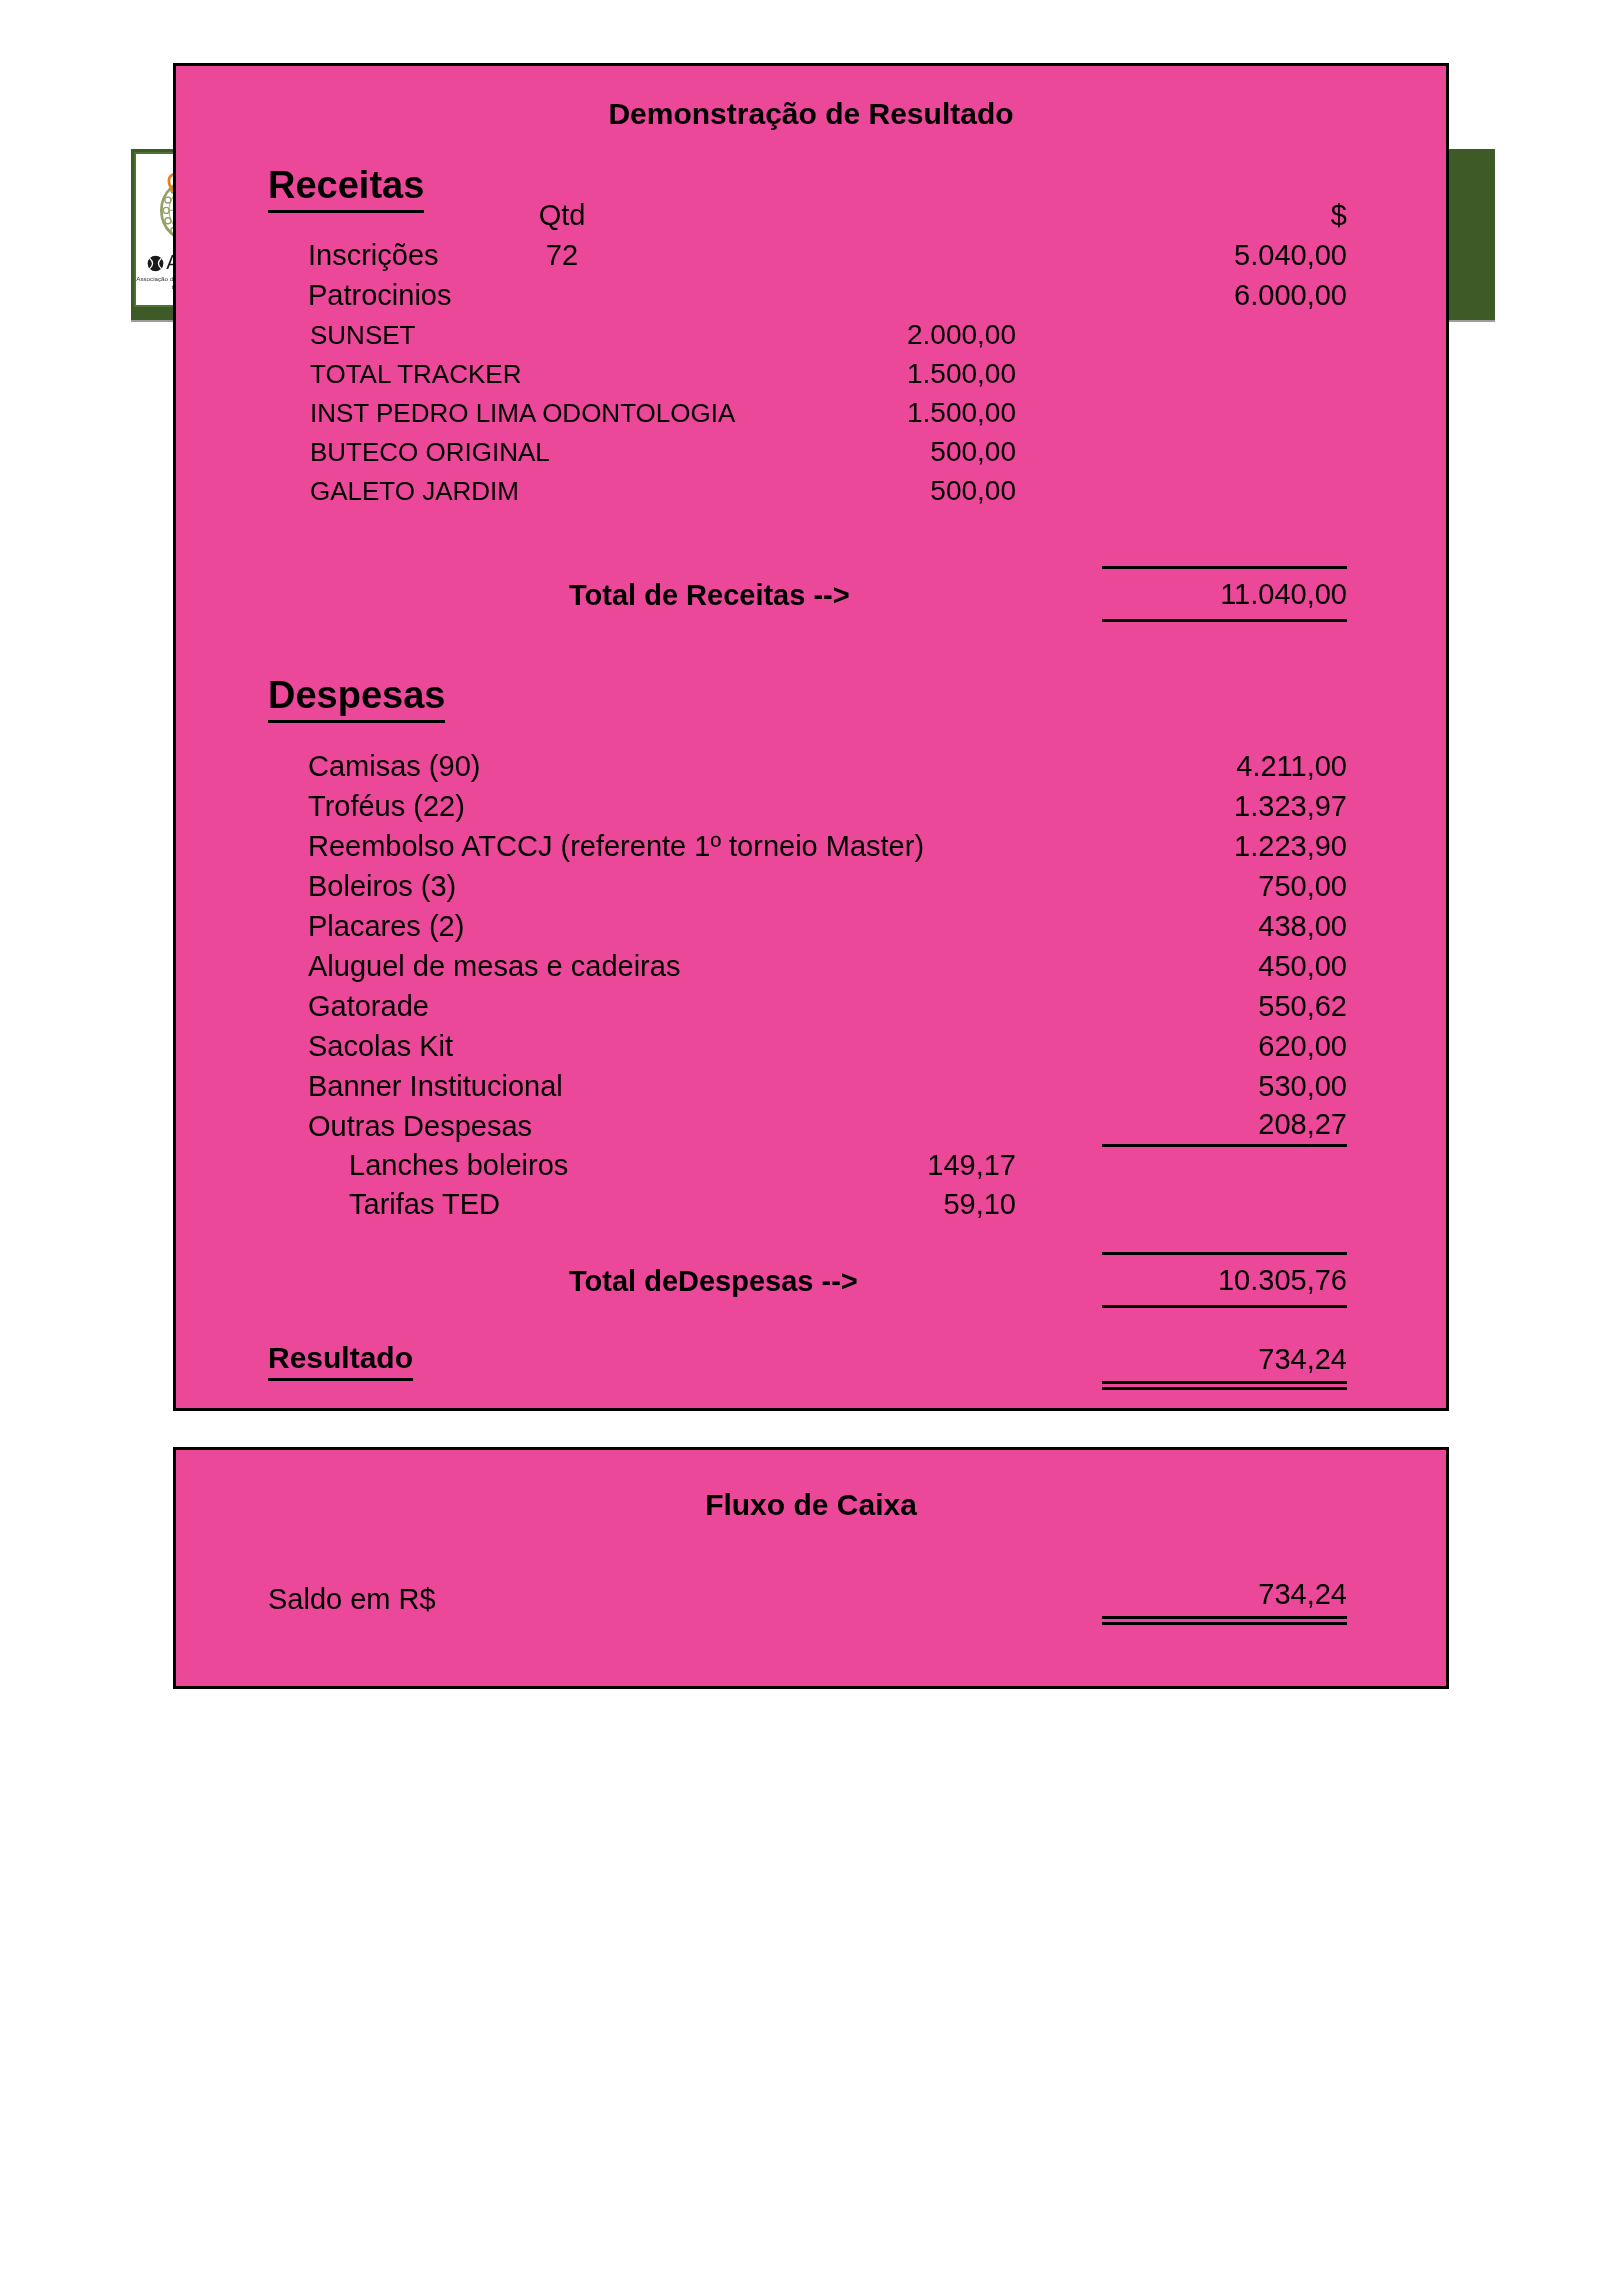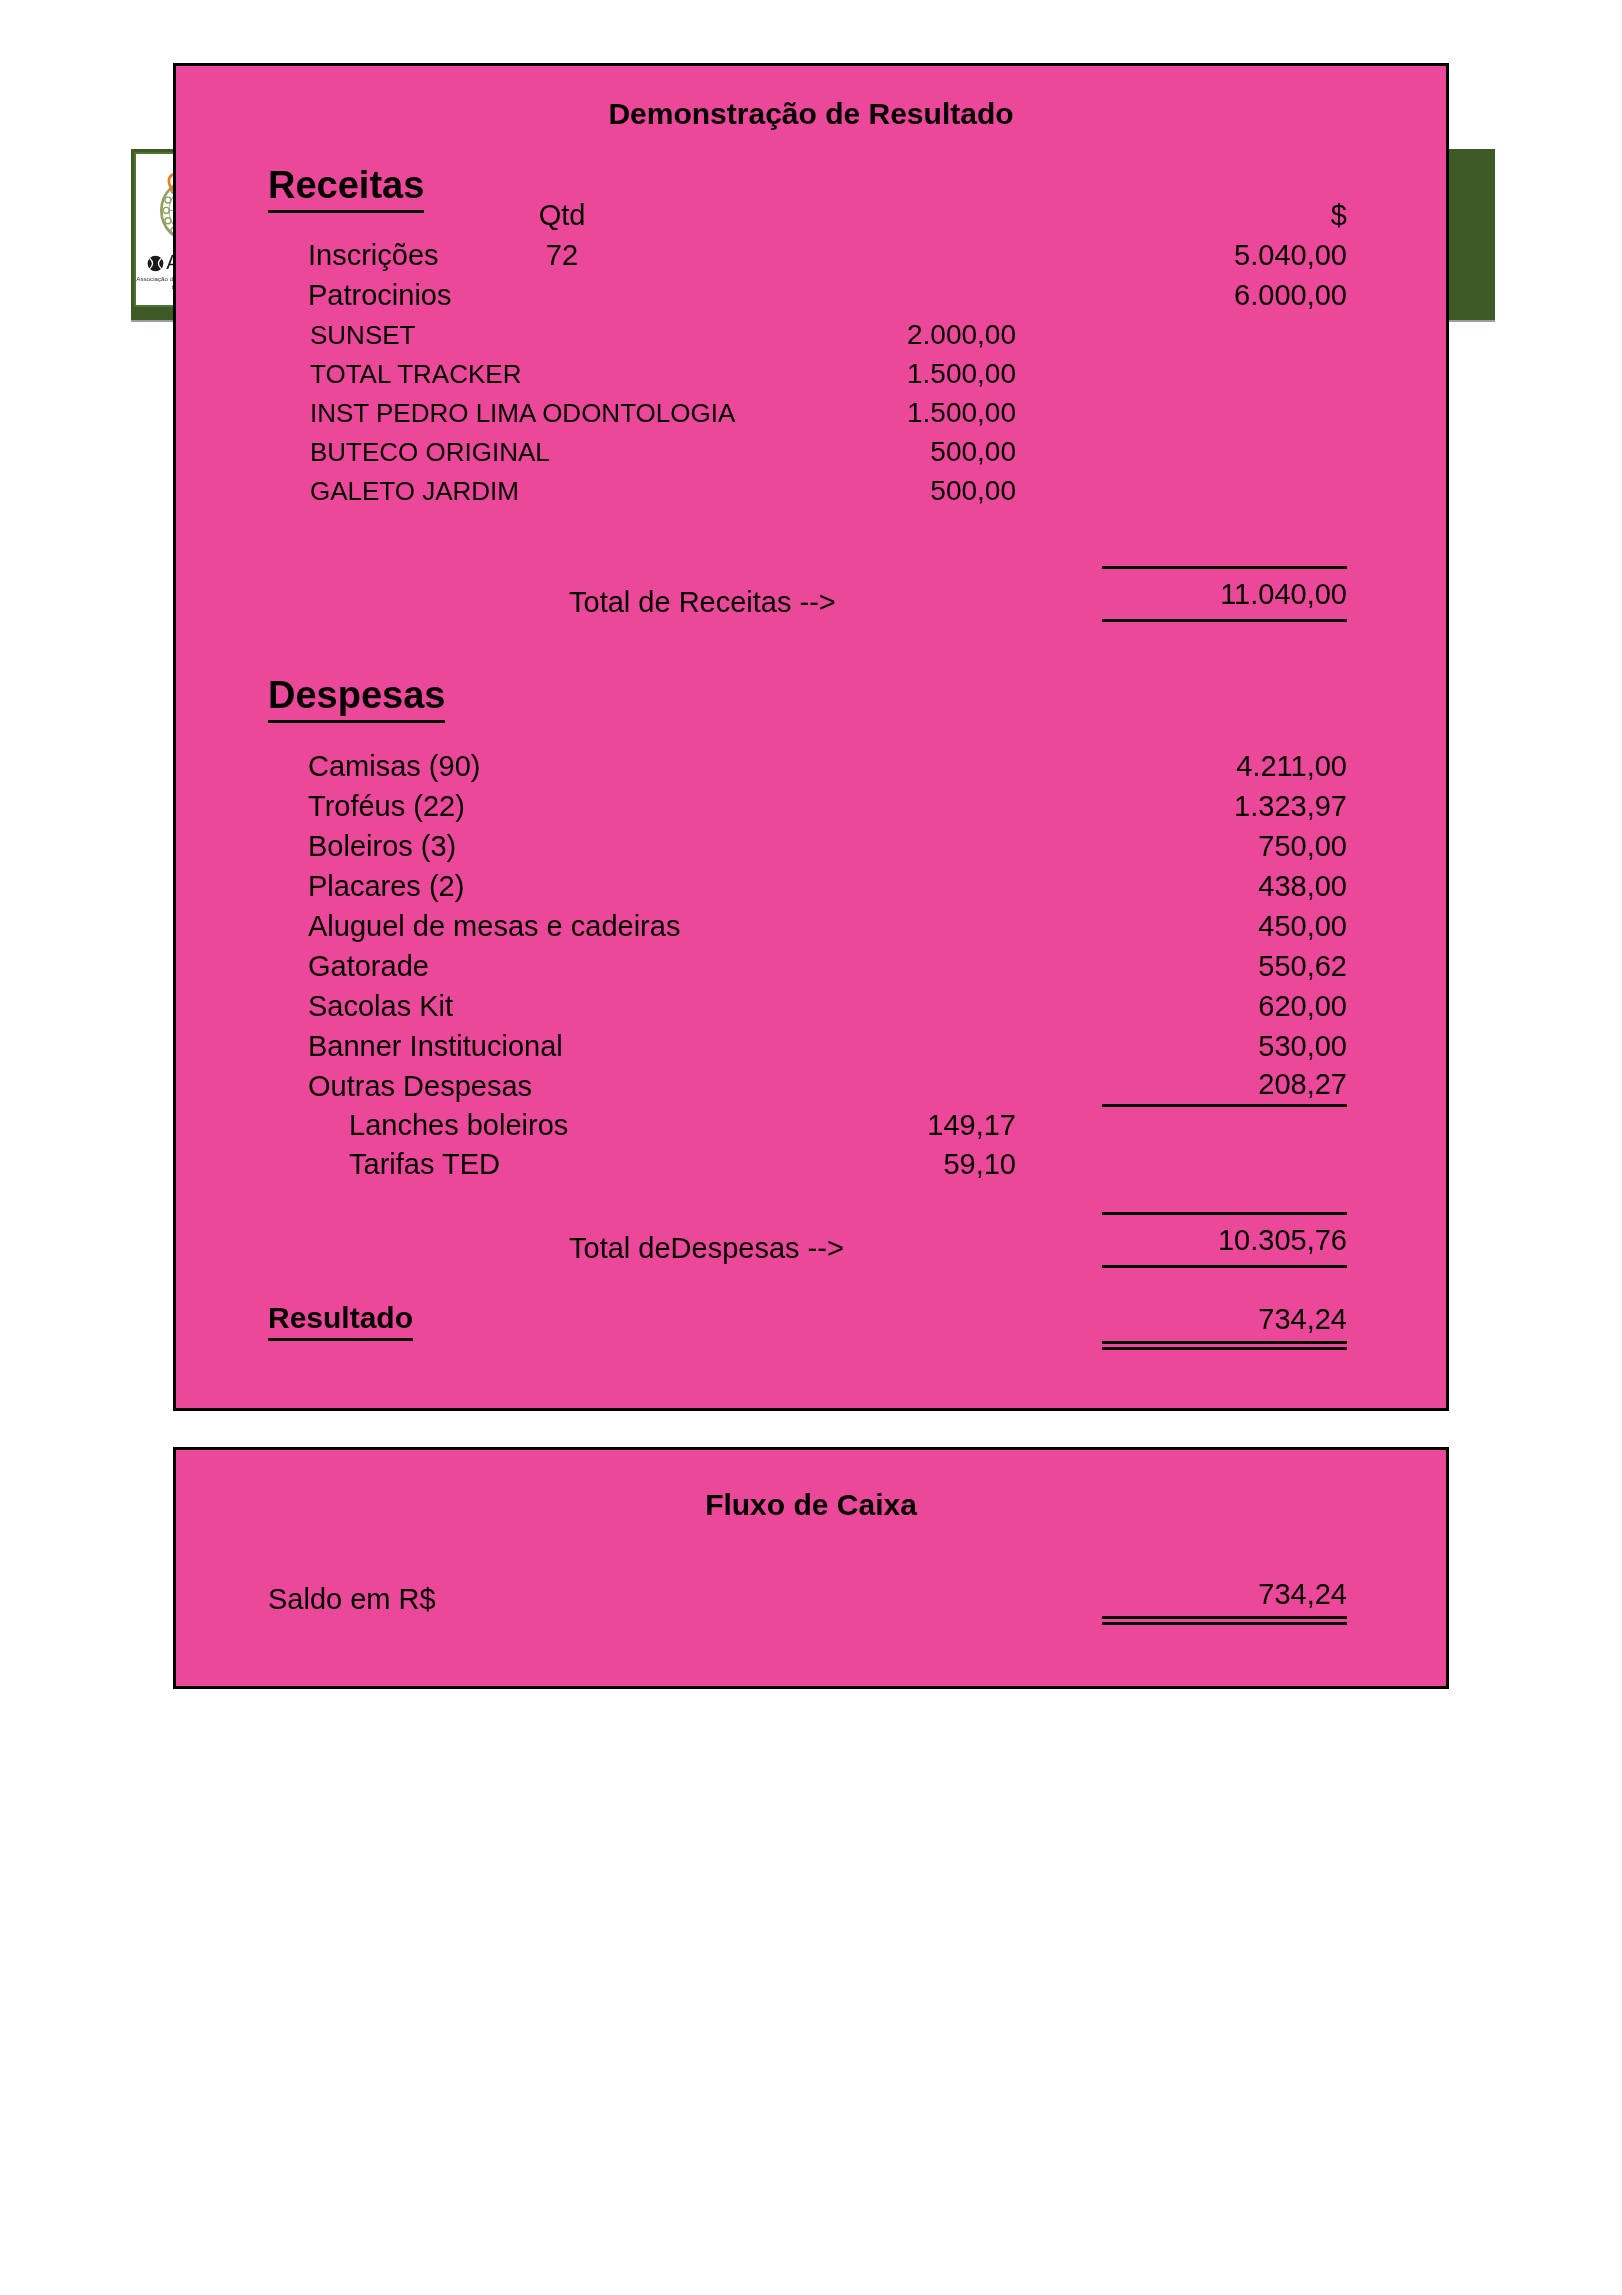--- a/index.html
+++ b/index.html
@@ -57,21 +57,21 @@
   .sub .c-label{left:173px;}
   .c-qtd{position:absolute;left:288px;width:196px;text-align:center;bottom:5.2px;}
   .c-mid{position:absolute;left:589px;width:251px;text-align:right;bottom:5.2px;}
   .sponsor .c-mid{font-size:28px;}
   .c-val{position:absolute;left:926px;width:245px;text-align:right;bottom:5.2px;}
   .c-val.rule-under{border-bottom:3.3px solid #000;padding-bottom:2.6px;bottom:1.3px;}
   .spacer57{height:37px;}
   
   .total-row{position:relative;height:56px;margin-top:54px;font-size:29px;}
   .total-row.t2{margin-top:26px;}
-  .total-label{position:absolute;left:393px;bottom:3px;white-space:nowrap;}
+  .total-label{position:absolute;left:393px;bottom:10px;white-space:nowrap;font-weight:bold;}
   .total-value{
     position:absolute;left:926px;top:0;bottom:0;width:245px;
     border-top:3.3px solid #000;border-bottom:3.3px solid #000;
     display:flex;align-items:center;justify-content:flex-end;
   }
   
   .row.grand{height:49px;margin-top:33px;}
   .grand .c-label{left:92px;bottom:9.2px;}
   .grand .g-heading{
     display:inline-block;font-size:30px;font-weight:bold;
@@ -204,20 +204,24 @@
 
   <div class="row">
     <span class="c-label">Camisas (90)</span>
     <span class="c-val">4.211,00</span>
   </div>
   <div class="row">
     <span class="c-label">Troféus (22)</span>
     <span class="c-val">1.323,97</span>
   </div>
   <div class="row">
+    <span class="c-label">Reembolso ATCCJ (referente 1º torneio Master)</span>
+    <span class="c-val">1.223,90</span>
+  </div>
+  <div class="row">
     <span class="c-label">Boleiros (3)</span>
     <span class="c-val">750,00</span>
   </div>
   <div class="row">
     <span class="c-label">Placares (2)</span>
     <span class="c-val">438,00</span>
   </div>
   <div class="row">
     <span class="c-label">Aluguel de mesas e cadeiras</span>
     <span class="c-val">450,00</span>

